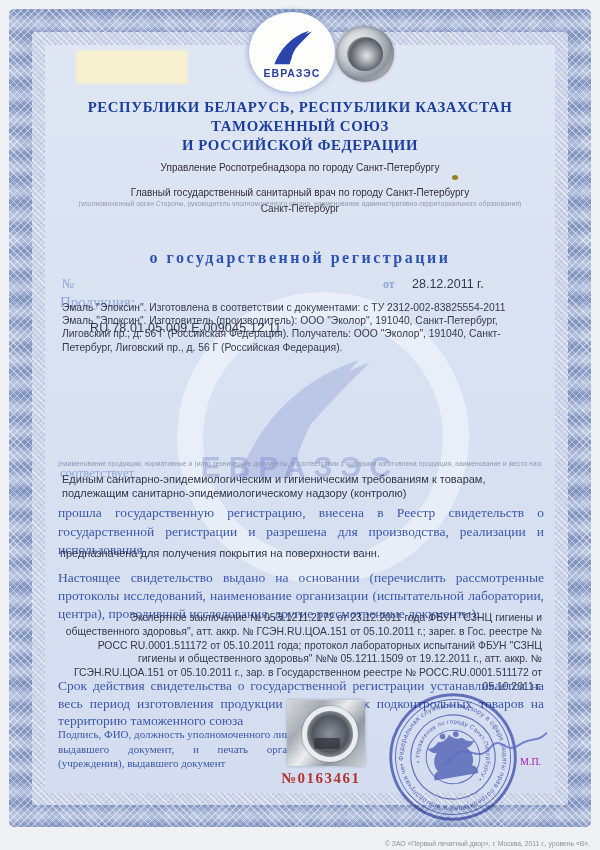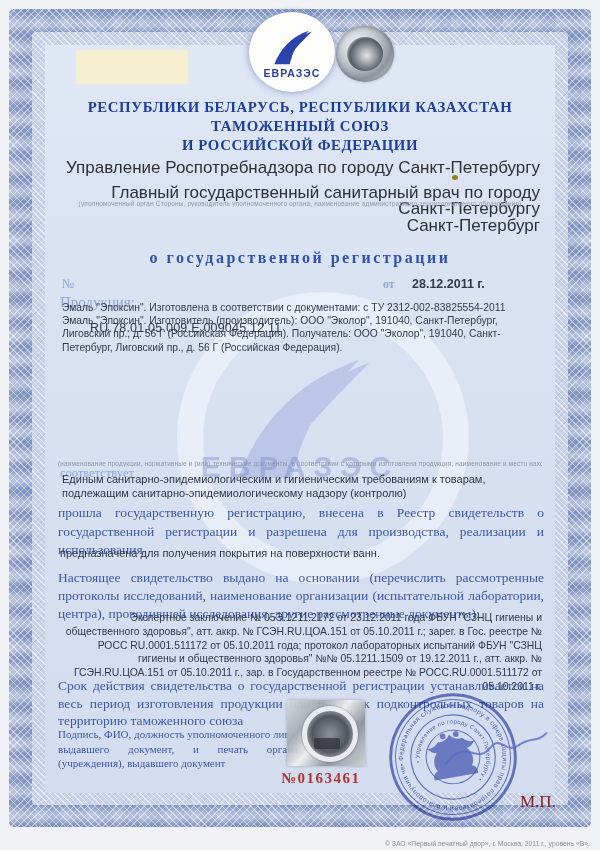--- a/index.html
+++ b/index.html
@@ -35,33 +35,33 @@
     background:radial-gradient(circle at 38% 35%, #f4f5f6 0%, #c9ced3 35%, #8f959d 65%, #d9dcdf 85%, #aab0b7 100%);
     box-shadow:inset 0 0 4px rgba(60,65,75,.6), 0 0 3px rgba(100,110,130,.5);}
   .hologram-seal::after{content:"";position:absolute;inset:11px;border-radius:50%;
     background:radial-gradient(circle at 55% 55%, #e8e9ea 0%, #767b83 42%, #43474f 62%, #c5c8cc 82%);opacity:.85;}
   
   .abs{position:absolute;z-index:3;}
   .center{text-align:center;}
   .header-block{left:60px;top:98px;width:480px;}
   .h-top{font-family:"Liberation Serif","DejaVu Serif",serif;font-weight:bold;
     color:#1c3f9c;font-size:14.8px;line-height:19px;letter-spacing:.6px;}
-  .h-auth{font-size:17px;line-height:16.5px;color:#2e3038;margin-top:5px;text-align:right;}
+  .h-auth{font-size:10px;line-height:16.5px;color:#2e3038;margin-top:5px;}
   .fineprint{font-size:6.4px;color:#8e95ad;letter-spacing:.2px;white-space:nowrap;overflow:hidden;}
   .fp1{left:60px;top:200px;width:480px;}
   .fp2{left:58px;top:460px;width:484px;}
   .title-main{left:60px;top:215px;width:480px;font-family:"Liberation Serif","DejaVu Serif",serif;
     font-weight:bold;font-size:25px;color:#2d52b4;letter-spacing:4px;}
   .title-sub{left:60px;top:249px;width:480px;font-family:"Liberation Serif","DejaVu Serif",serif;
     font-weight:600;font-size:16px;color:#2d52b4;letter-spacing:2.5px;}
   .lbl-blue{font-family:"Liberation Serif","DejaVu Serif",serif;color:#8ea6d6;}
   .no-label{left:62px;top:276px;font-size:13px;}
   .number-value{left:90px;top:277px;font-size:12.5px;color:#333949;letter-spacing:.2px;margin-top:44px;}
   .from-label{left:383px;top:277px;font-size:12px;font-weight:bold;}
-  .date-value{left:412px;top:277px;font-size:12.5px;color:#333949;font-weight:bold;}
+  .date-value{left:412px;top:277px;font-size:12.5px;color:#333949;}
   .product-label{left:60px;top:294px;font-size:15px;z-index:2;}
   .product-text{left:62px;top:301px;width:478px;font-size:10.3px;line-height:13.2px;color:#363b4c;}
   .conf-label{left:60px;top:466px;font-size:12.5px;}
   .conf-text{left:62px;top:472px;width:474px;font-size:11px;line-height:14px;color:#30354a;}
   .serif-body{font-family:"Liberation Serif","DejaVu Serif",serif;color:#3c58ab;
     font-size:13.5px;line-height:18.5px;text-align:justify;}
   .reg-text{left:58px;top:504px;width:486px;}
   .reg-purpose{left:60px;top:547px;width:480px;font-size:11px;color:#30354a;}
   .basis-intro{left:58px;top:569px;width:486px;line-height:18px;}
   .basis-details{left:60px;top:611px;width:482px;font-size:10.4px;line-height:13.8px;color:#33384a;text-align:right;}
@@ -79,22 +79,22 @@
     background:linear-gradient(130deg,#d9dcdf 0%,#a6abb2 28%,#eef0f1 48%,#8f959d 70%,#cfd3d6 100%);
     opacity:.94;box-shadow:0 0 3px rgba(90,95,105,.5);}
   .hs-ring{position:absolute;left:15px;top:6px;width:46px;height:46px;border:5px solid #eceef0;border-radius:50%;
     background:radial-gradient(circle,#8a8f96 0%,#4a4e55 55%,#9ea3a9 80%);box-shadow:0 0 2px #555;}
   .hs-dark{position:absolute;left:27px;top:38px;width:26px;height:11px;background:rgba(40,42,48,.75);border-radius:2px;}
   .stamp-wrap{position:absolute;left:386px;top:690px;width:134px;height:134px;z-index:4;
     transform:rotate(-10deg);mix-blend-mode:multiply;opacity:.88;}
   .sig-squiggle{position:absolute;left:440px;top:724px;width:112px;height:52px;z-index:5;}
   .sig-name{left:368px;top:741px;width:206px;text-align:center;font-weight:bold;font-size:9.8px;
     color:#2f3442;z-index:6;letter-spacing:.2px;}
-  .mp-label{left:520px;top:792px;font-family:"Liberation Serif","DejaVu Serif",serif;
-    font-size:17px;color:#7f1d1d;}
+  .mp-label{left:520px;top:756px;font-family:"Liberation Serif","DejaVu Serif",serif;
+    font-size:10px;color:#a21caf;}
   .serial{left:281px;top:770px;font-family:"Liberation Serif","DejaVu Serif",serif;font-weight:bold;
     font-size:15px;color:#b23531;letter-spacing:1.5px;z-index:5;}
   .footer{position:absolute;right:10px;bottom:3px;left:0;text-align:right;font-size:6.8px;color:#909098;z-index:3;}
 </style>
 </head>
 <body>
 
 <svg width="0" height="0" style="position:absolute" aria-hidden="true">
   <defs>
     <g id="evz-logo">

